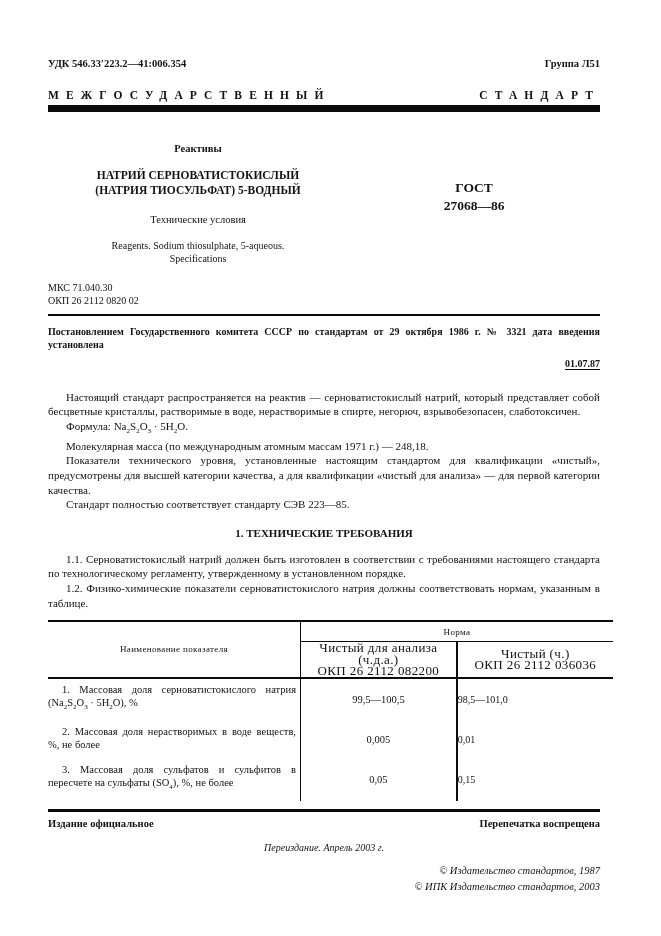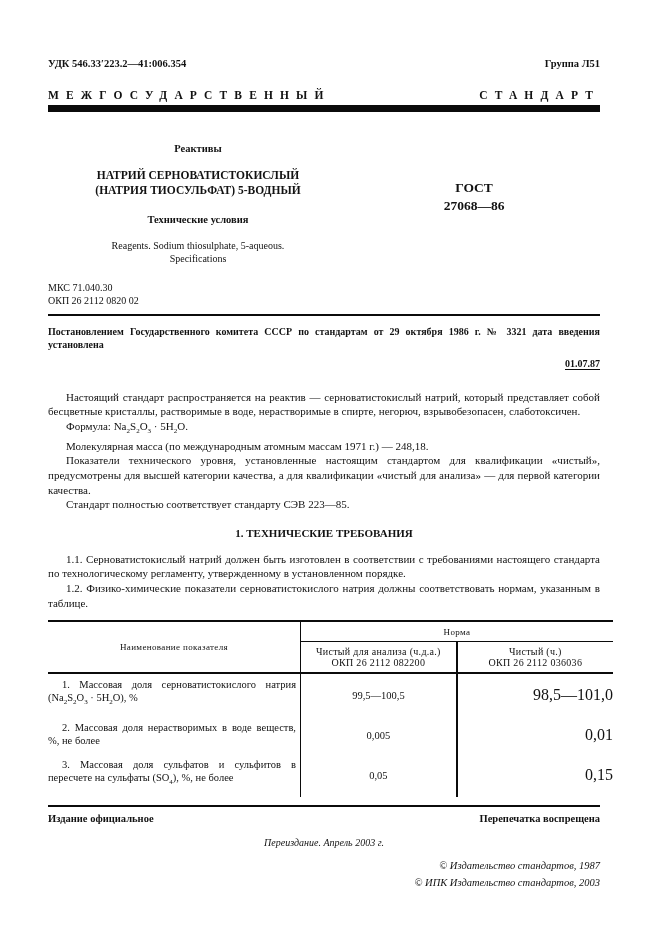--- a/index.html
+++ b/index.html
@@ -22,21 +22,21 @@
     font-size:11.5px;font-weight:bold;
   }
   .std-line span{letter-spacing:0.62em;white-space:nowrap;}
   .black-bar{height:7px;background:#0b0b0b;margin-top:4px;}
   
   .title-section{display:flex;margin-top:31px;}
   .title-left{width:300px;text-align:center;}
   .title-right{flex:1;text-align:center;padding-top:36px;}
   .kicker{font-size:10.5px;font-weight:bold;}
   .main-title{font-size:11.5px;font-weight:bold;line-height:15px;margin-top:14px;}
-  .subtitle{font-size:10.5px;font-weight:bold;margin-top:16px;}
+  .subtitle{font-size:10.5px;font-weight:normal;margin-top:16px;}
   .title-en{font-size:10px;line-height:13px;margin-top:14px;}
   .gost-label{font-size:13.5px;font-weight:bold;line-height:18px;}
   .gost-number{font-size:13.5px;font-weight:bold;line-height:18px;}
   
   .codes{margin-top:17px;font-size:10px;line-height:12.5px;}
   .rule-thin{height:2px;background:#0b0b0b;margin-top:7px;}
   
   .decree{margin-top:9px;font-size:10px;font-weight:bold;line-height:13.4px;text-align:justify;}
   .decree-date-row{text-align:right;margin-top:1px;}
   .decree-date{display:inline-block;font-size:10px;font-weight:bold;border-bottom:1.5px solid #0b0b0b;padding-bottom:0px;}
@@ -55,30 +55,30 @@
   .c-name-h{
     width:252px;border-right:1px solid #0b0b0b;border-bottom:2.5px solid #0b0b0b;
     text-align:center;vertical-align:middle;font-size:9px;letter-spacing:0.04em;
   }
   .c-norma{
     border-bottom:1px solid #0b0b0b;text-align:center;vertical-align:middle;
     font-size:9px;height:19px;letter-spacing:0.04em;
   }
   .c-sub{
     border-bottom:2.5px solid #0b0b0b;text-align:center;vertical-align:middle;
-    font-size:10px;line-height:11.5px;height:30px;letter-spacing:0.03em;border-radius:12px;
+    font-size:13px;line-height:11.5px;height:30px;letter-spacing:0.03em;border-radius:12px;
   }
   .c-sub1{width:142px;border-right:2.5px solid #0b0b0b;}
   .c-sub2{width:171px;margin-left:43px;}
   .c-rowname{
     border-right:1px solid #0b0b0b;font-size:10.5px;line-height:13.2px;
     text-align:justify;vertical-align:top;padding:4px 4px 7px 0;text-indent:14px;
   }
   .c-val1{border-right:2.5px solid #0b0b0b;text-align:center;vertical-align:middle;font-size:10.5px;}
-  .c-val2{text-align:right;vertical-align:middle;font-size:16px;margin-top:24px;}
+  .c-val2{text-align:left;vertical-align:middle;font-size:10px;margin-top:24px;}
   
   .footer-rule{height:2.5px;background:#0b0b0b;margin-top:8px;}
   .footer-row{display:flex;justify-content:space-between;margin-top:6px;font-size:10.5px;font-weight:bold;}
   .reissue{margin-top:13px;text-align:center;font-style:italic;font-size:10px;}
   .copyrights{margin-top:10px;text-align:right;font-size:10.5px;line-height:16.5px;font-style:italic;}
   sub{font-size:7px;}
 </style>
 </head>
 <body>
 

